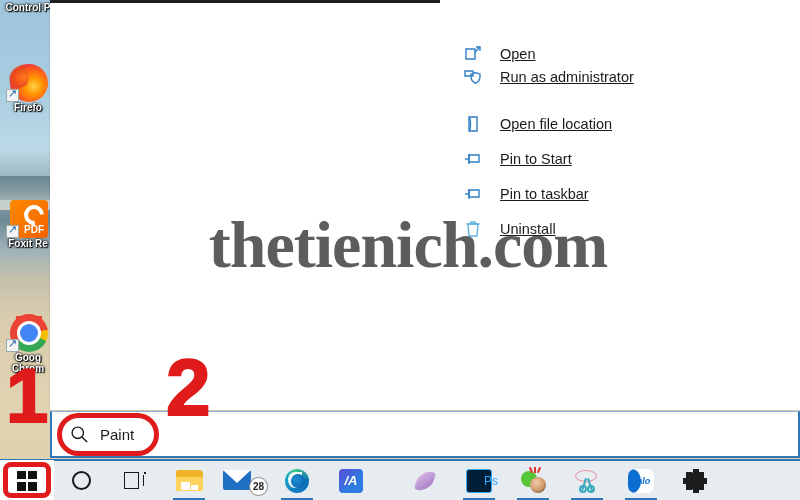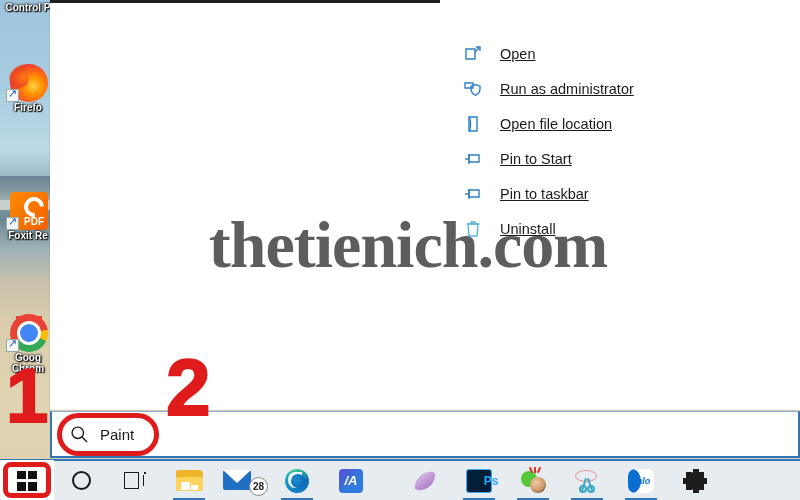--- a/index.html
+++ b/index.html
@@ -173,21 +173,21 @@
     background:linear-gradient(135deg,#5b4bd6,#2f7be0 60%,#2f7be0);
     color:#fff;font-style:italic;font-weight:bold;font-size:13px;
     display:flex;align-items:center;justify-content:center;}
 
   .feather{width:24px;height:24px;position:relative;}
   .feather .q{position:absolute;left:3px;top:2px;width:18px;height:20px;
     background:linear-gradient(135deg,#e3c9ee,#9c6bbd);
     border-radius:80% 10% 80% 10%; transform:rotate(10deg);}
 
   .ps{width:24px;height:24px;background:#001e36;border:1.6px solid #31a8ff;border-radius:3px;
-    color:#31a8ff;font-weight:bold;font-size:12px;display:flex;align-items:center;justify-content:center;padding-left:24px;}
+    color:#31a8ff;font-weight:normal;font-size:12px;display:flex;align-items:center;justify-content:center;padding-left:24px;}
 
   .greenapp{width:25px;height:25px;position:relative;}
   .greenapp .c1{position:absolute;left:0;top:3px;width:16px;height:16px;border-radius:50%;background:#57c73a;}
   .greenapp .c2{position:absolute;right:0;bottom:0;width:16px;height:16px;border-radius:50%;
     background:radial-gradient(circle at 40% 35%,#f0c9a8 0%,#d09a6a 55%,#3a2a20 100%);}
   .greenapp .sp{position:absolute;left:9px;top:-1px;width:10px;height:9px;}
   .greenapp .sp i{position:absolute;width:2px;height:6px;background:#e0342a;}
 
   .snip{width:26px;height:22px;position:relative;}
   .snip .oval{position:absolute;left:1px;top:0;width:22px;height:12px;border:1.6px solid #e98fa0;border-radius:50%;}
@@ -237,21 +237,21 @@
   </div>
 
   <div class="desk-icon" style="top:62px">
     <div class="glyph">
       <div class="ff"></div>
         <div class="shortcut-badge"></div>
     </div>
     <div class="lbl">Firefo</div>
   </div>
 
-  <div class="desk-icon" style="top:190px">
+  <div class="desk-icon" style="top:198px">
     <div class="glyph">
       <div class="foxit">
           <div class="sw"></div>
           <div class="pdf">PDF</div>
         </div>
       <div class="shortcut-badge"></div>
     </div>
     <div class="lbl">Foxit Re</div>
   </div>
 
@@ -276,21 +276,21 @@
         <svg width="20" height="20" viewBox="0 0 20 20">
           <path d="M3 5h9v10H3z" fill="none" stroke="#2f7fc4" stroke-width="1.4"></path>
           <path d="M12 8V3h-5" fill="none" stroke="#2f7fc4" stroke-width="1.4" opacity="0"></path>
           <line x1="11.5" y1="8.5" x2="17" y2="3" stroke="#2f7fc4" stroke-width="1.4"></line>
           <path d="M13 3h4v4" fill="none" stroke="#2f7fc4" stroke-width="1.4"></path>
         </svg>
       </span>
       <span class="mlbl">Open</span>
     </div>
 
-    <div class="mitem" style="top:71px">
+    <div class="mitem" style="top:59px">
       <span class="ico">
         <svg width="20" height="20" viewBox="0 0 20 20">
           <path d="M2 4h8v5H2z" fill="none" stroke="#2f7fc4" stroke-width="1.4"></path>
           <path d="M8 9.5c0 4 3.2 6.2 4.5 6.8 1.3-.6 4.5-2.8 4.5-6.8V7.2L12.5 5.6 8 7.2z" fill="none" stroke="#2f7fc4" stroke-width="1.4"></path>
         </svg>
       </span>
       <span class="mlbl">Run as administrator</span>
     </div>
 
     <div class="mitem" style="top:106px">

